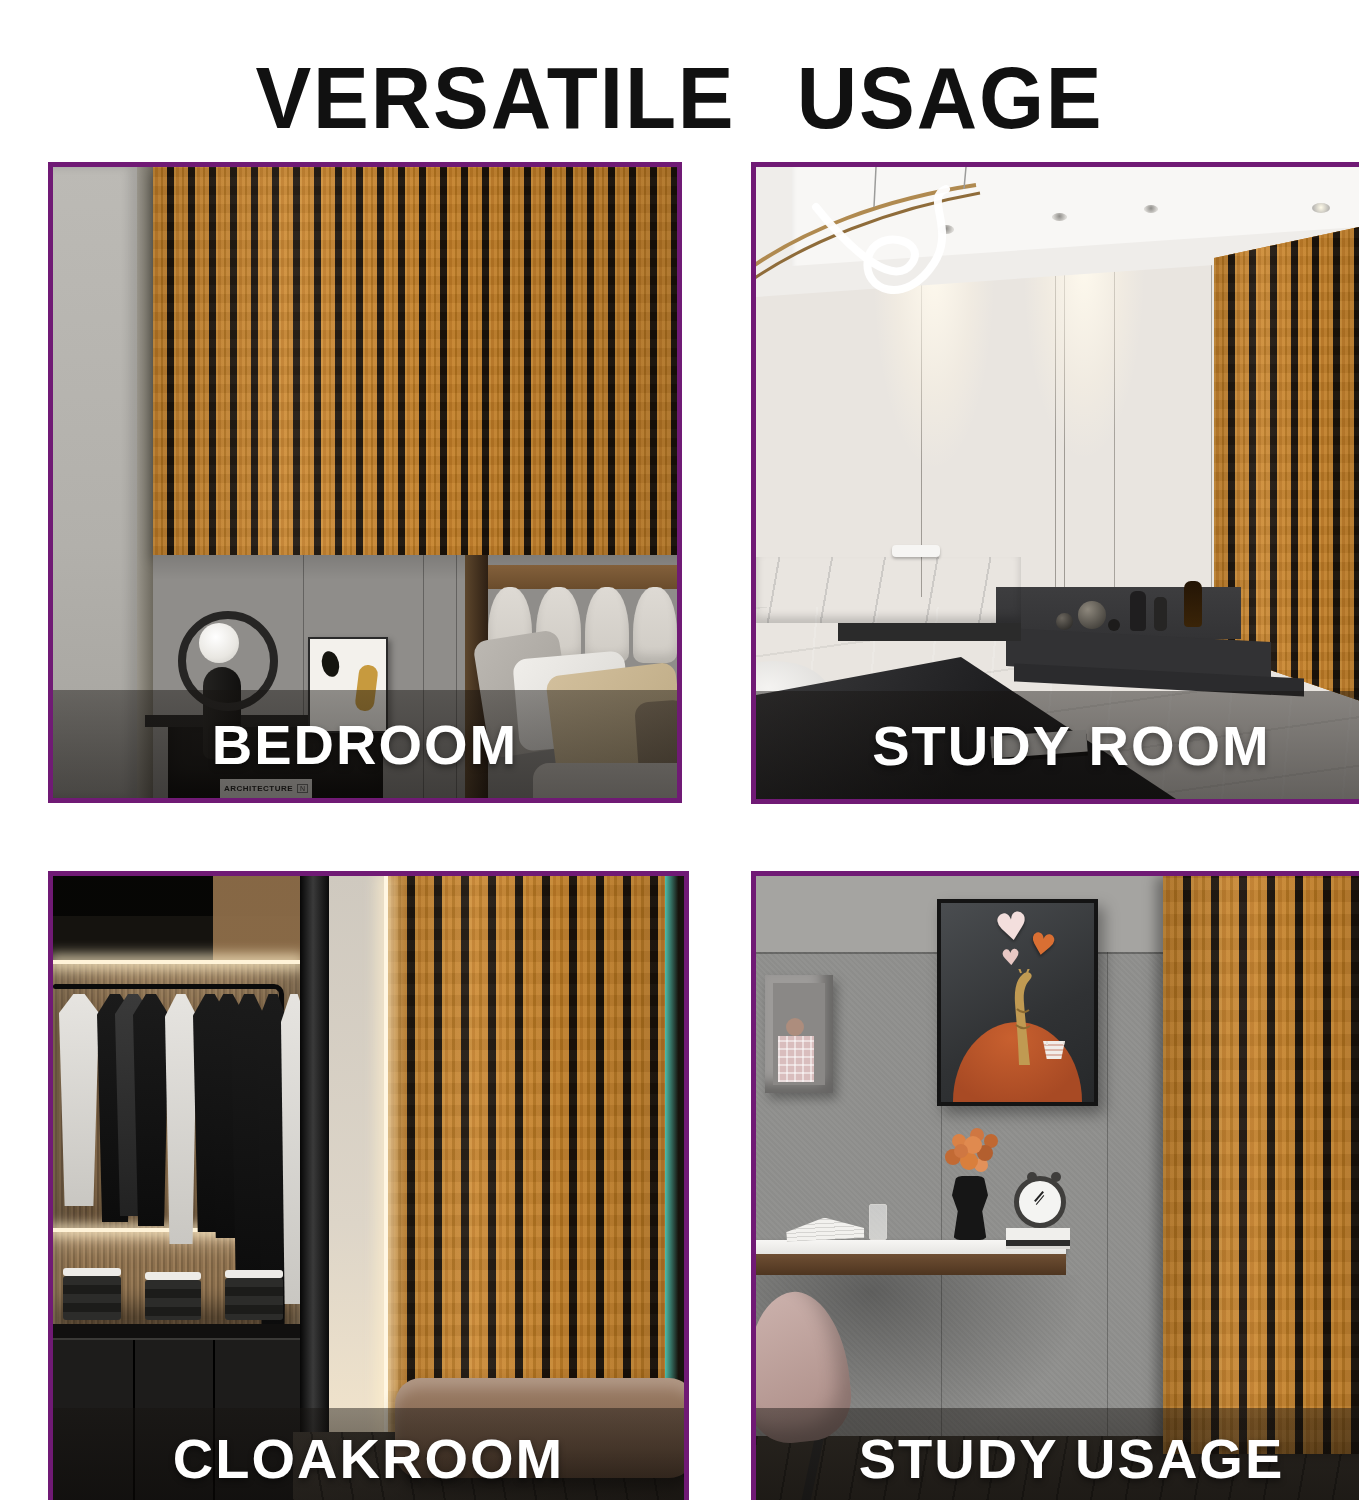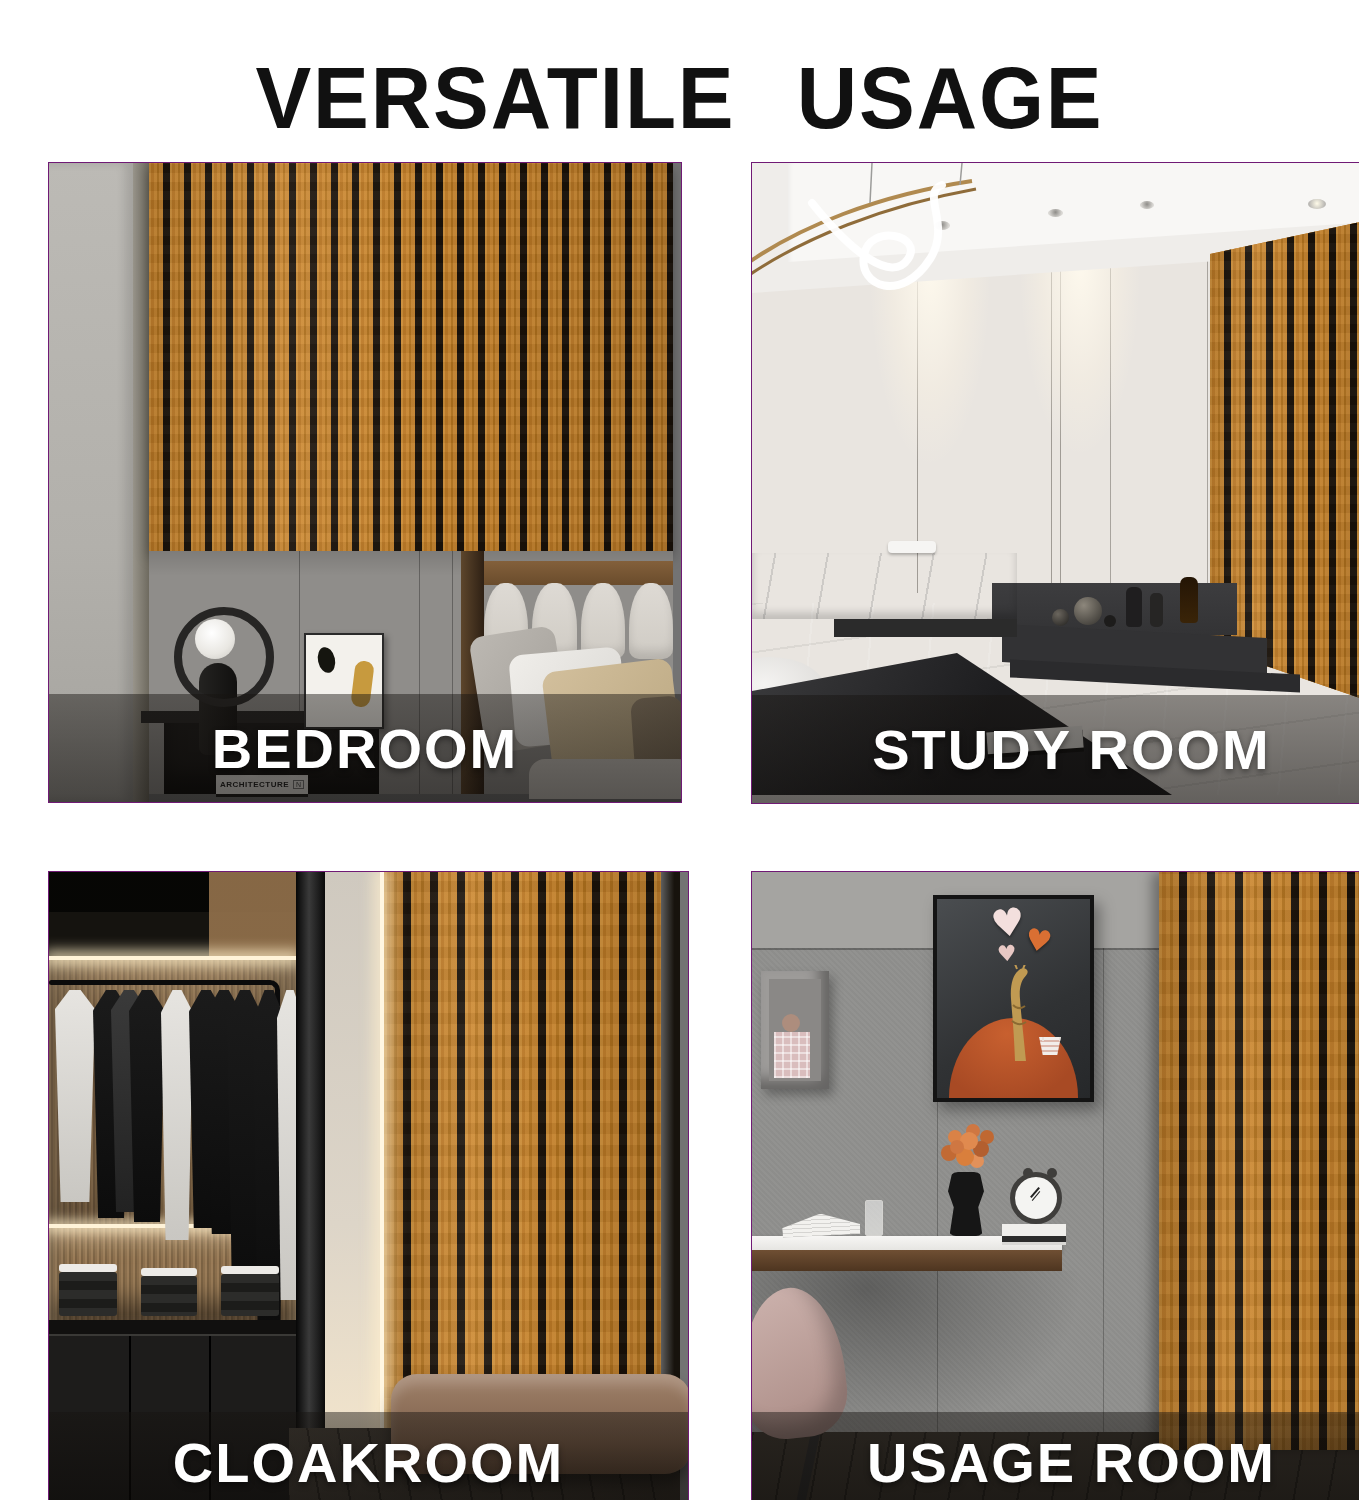--- a/index.html
+++ b/index.html
@@ -6,21 +6,21 @@
   .canvas{position:relative;width:1359px;height:1500px;background:#ffffff;overflow:hidden;
           font-family:"Liberation Sans",sans-serif;}
   .abs{position:absolute;}
 
   
   .main-title{position:absolute;top:-12px;left:0;width:100%;text-align:center;
     font-size:88px;font-weight:bold;color:#111;letter-spacing:2px;word-spacing:38px;
     transform:scaleX(0.95);transform-origin:center;white-space:nowrap;}
 
   
-  .photo{position:absolute;border:1px solid #701a75;box-sizing:border-box;overflow:hidden;background:#737373;}
+  .photo{position:absolute;border:5px solid #701a75;box-sizing:border-box;overflow:hidden;background:#5eead4;}
   #bedroom{left:8px;top:146px;width:634px;height:641px;}
   #living {left:711px;top:146px;width:641px;height:642px;}
   #cloak  {left:8px;top:855px;width:641px;height:642px;}
   #study  {left:711px;top:855px;width:641px;height:642px;}
 
   
   .band{position:absolute;left:0;right:0;bottom:0;margin:0;z-index:40;
     display:flex;align-items:center;justify-content:center;
     background:linear-gradient(180deg,rgba(22,19,16,.46),rgba(10,8,6,.60));}
   .band-top{height:108px;}
@@ -383,17 +383,17 @@
     <div class="abs st-desk-edge"></div>
     <div class="abs st-book"></div>
     <div class="abs st-glass"></div>
     <div class="abs st-flowers"></div>
     <div class="abs st-vase"></div>
     <div class="abs st-bookstack"></div>
     <div class="abs st-clock"></div>
     <div class="abs st-chair-leg"></div>
     <div class="abs st-chair"></div>
     <figcaption class="band band-bot">
-      <span>USAGE ROOM</span>
+      <span>STUDY USAGE</span>
     </figcaption>
   </figure>
 
 </div>
 
 </body></html>

